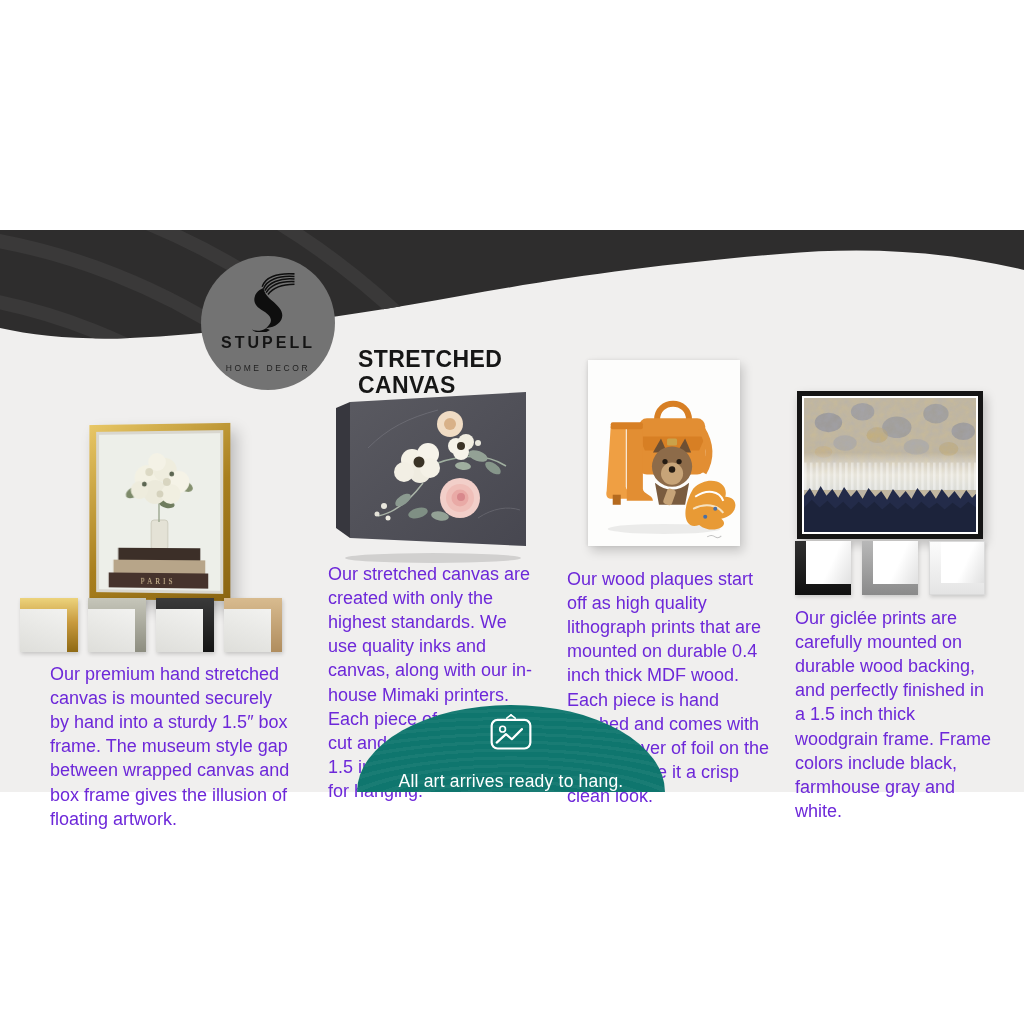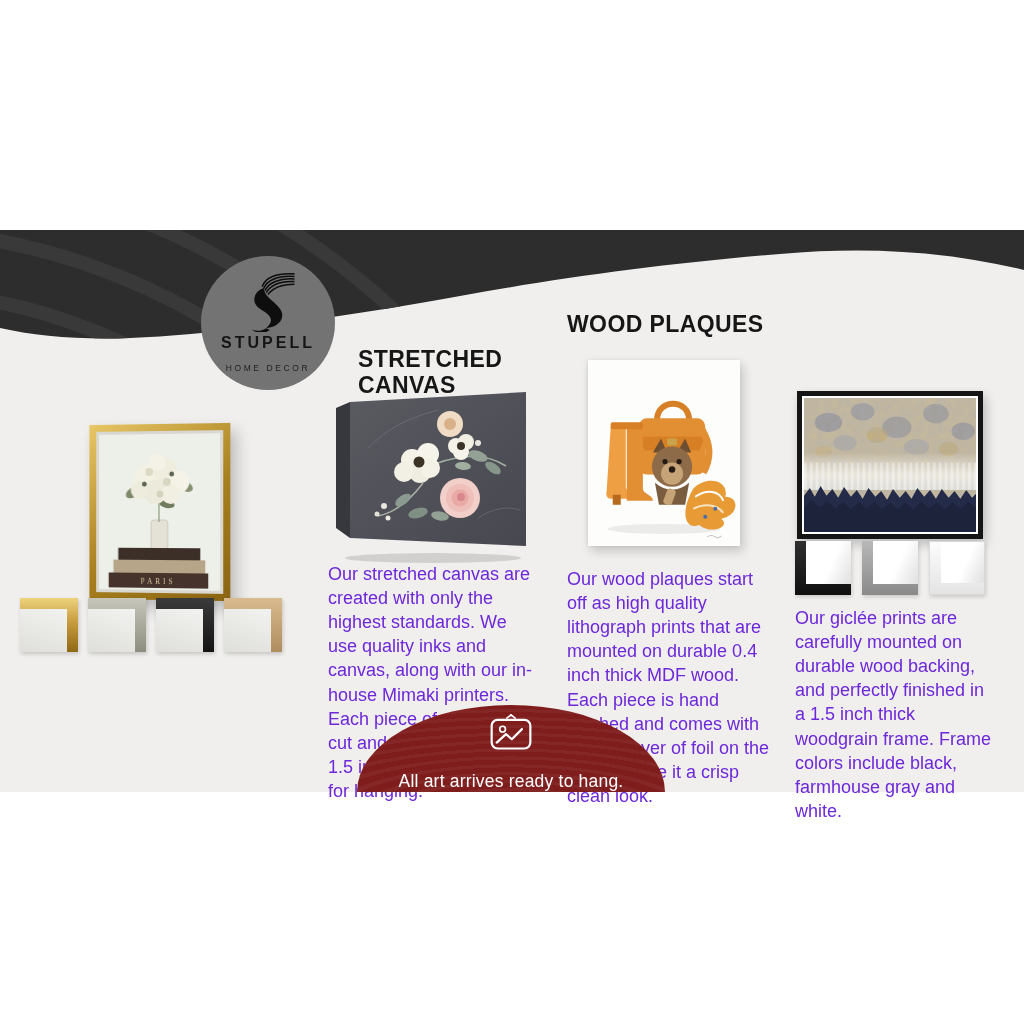--- a/index.html
+++ b/index.html
@@ -68,21 +68,21 @@
   
   .swatch-row-4 { position:absolute; left:795px; top:541px; display:flex; gap:11px; }
   .swatch-bl { position:relative; width:56px; height:54px; box-shadow:1px 2px 4px rgba(0,0,0,.16); }
   .swatch-bl .art { position:absolute; left:11px; top:0; right:0; bottom:11px;
     background:linear-gradient(115deg,#ffffff 55%,#e0e0e0); }
   .sw-black2{ background:linear-gradient(180deg,#2f2f2f,#101010); }
   .sw-gray  { background:linear-gradient(180deg,#b8b8b8,#8a8a8a); }
   .sw-white { background:linear-gradient(180deg,#fcfcfc,#e4e4e4); border:1px solid #dadada; }
 
   
-  .dome { position:absolute; left:357px; top:705px; width:308px; height:87px; background:#7f1d1d;
+  .dome { position:absolute; left:357px; top:705px; width:308px; height:87px; background:#0f766e;
     border-radius:154px 154px 0 0 / 87px 87px 0 0; overflow:hidden; z-index:4;
     display:flex; flex-direction:column; align-items:center;gap:16px; }
   .dome-stripes { position:absolute; inset:0;
     background:repeating-radial-gradient(140% 150% at 50% 135%, rgba(255,255,255,.045) 0 10px, transparent 10px 26px); }
   .dome-icon { margin-top:9px; position:relative; }
   .dome-text { position:relative; color:#ffffff; font-size:17.5px; letter-spacing:.2px; margin-top:4px; }
 </style>
 </head>
 <body>
 
@@ -118,21 +118,20 @@
       <path d="M86 22 C66 22 52 28 45 38" fill="none" stroke="#0e0e0e" stroke-width="2.4"></path>
       <path d="M38 28 C22 34 18 52 34 61 C52 71 54 80 42 90 C64 88 74 72 62 58 C52 46 40 42 38 28 Z" fill="#0e0e0e"></path>
       <path d="M42 90 C34 95 26 95 20 92 C27 99 40 99 48 93 Z" fill="#0e0e0e"></path>
     </svg>
     <div class="logo-name">STUPELL</div>
     <div class="logo-tagline">HOME DECOR</div>
   </div>
 
   <div class="col-title" id="title-stretched">STRETCHED
 CANVAS</div>
-  <div class="col-title" id="title-wood">WOOD PLAQUES</div>
 
   <div class="float-frame">
     <div class="float-frame-gap">
       <div class="float-art">
         <svg width="100%" height="100%" viewBox="0 0 124 156" preserveAspectRatio="none">
           <rect width="124" height="156" fill="#edefe9"></rect>
 
           <rect x="54" y="86" width="17" height="30" rx="3" fill="#e4e2d6" stroke="#cccabc" stroke-width="1"></rect>
           <path d="M62 88 V60" stroke="#9aa68e" stroke-width="1.4"></path>
 
@@ -310,20 +309,21 @@
         <div class="art"></div>
       </div>
     <div class="swatch-bl sw-gray">
         <div class="art"></div>
       </div>
     <div class="swatch-bl sw-white">
         <div class="art"></div>
       </div>
   </div>
 
+  <div class="col-desc" id="desc-floating">Our premium hand stretched canvas is mounted securely by hand into a sturdy 1.5″ box frame. The museum style gap between wrapped canvas and box frame gives the illusion of floating artwork.</div>
   <div class="col-desc" id="desc-stretched">Our stretched canvas are created with only the highest standards. We use quality inks and canvas, along with our in-house Mimaki printers. Each piece of art is hand cut and stretched over a 1.5 inch thick wood frame for hanging.</div>
   <div class="col-desc" id="desc-wood">Our wood plaques start off as high quality lithograph prints that are mounted on durable 0.4 inch thick MDF wood. Each piece is hand finished and comes with a fresh layer of foil on the sides to give it a crisp clean look.</div>
   <div class="col-desc" id="desc-giclee">Our giclée prints are carefully mounted on durable wood backing, and perfectly finished in a 1.5 inch thick woodgrain frame. Frame colors include black, farmhouse gray and white.</div>
 
   <div class="dome">
     <div class="dome-stripes"></div>
     <svg class="dome-icon" width="52" height="40" viewBox="0 0 56 44">
       <path d="M23 5 L28 1 L33 5" fill="none" stroke="#ffffff" stroke-width="1.8" stroke-linecap="round"></path>
       <circle cx="28" cy="1.6" r="1.4" fill="#ffffff"></circle>
       <rect x="5" y="7" width="46" height="34" rx="7" fill="none" stroke="#ffffff" stroke-width="2.6"></rect>

